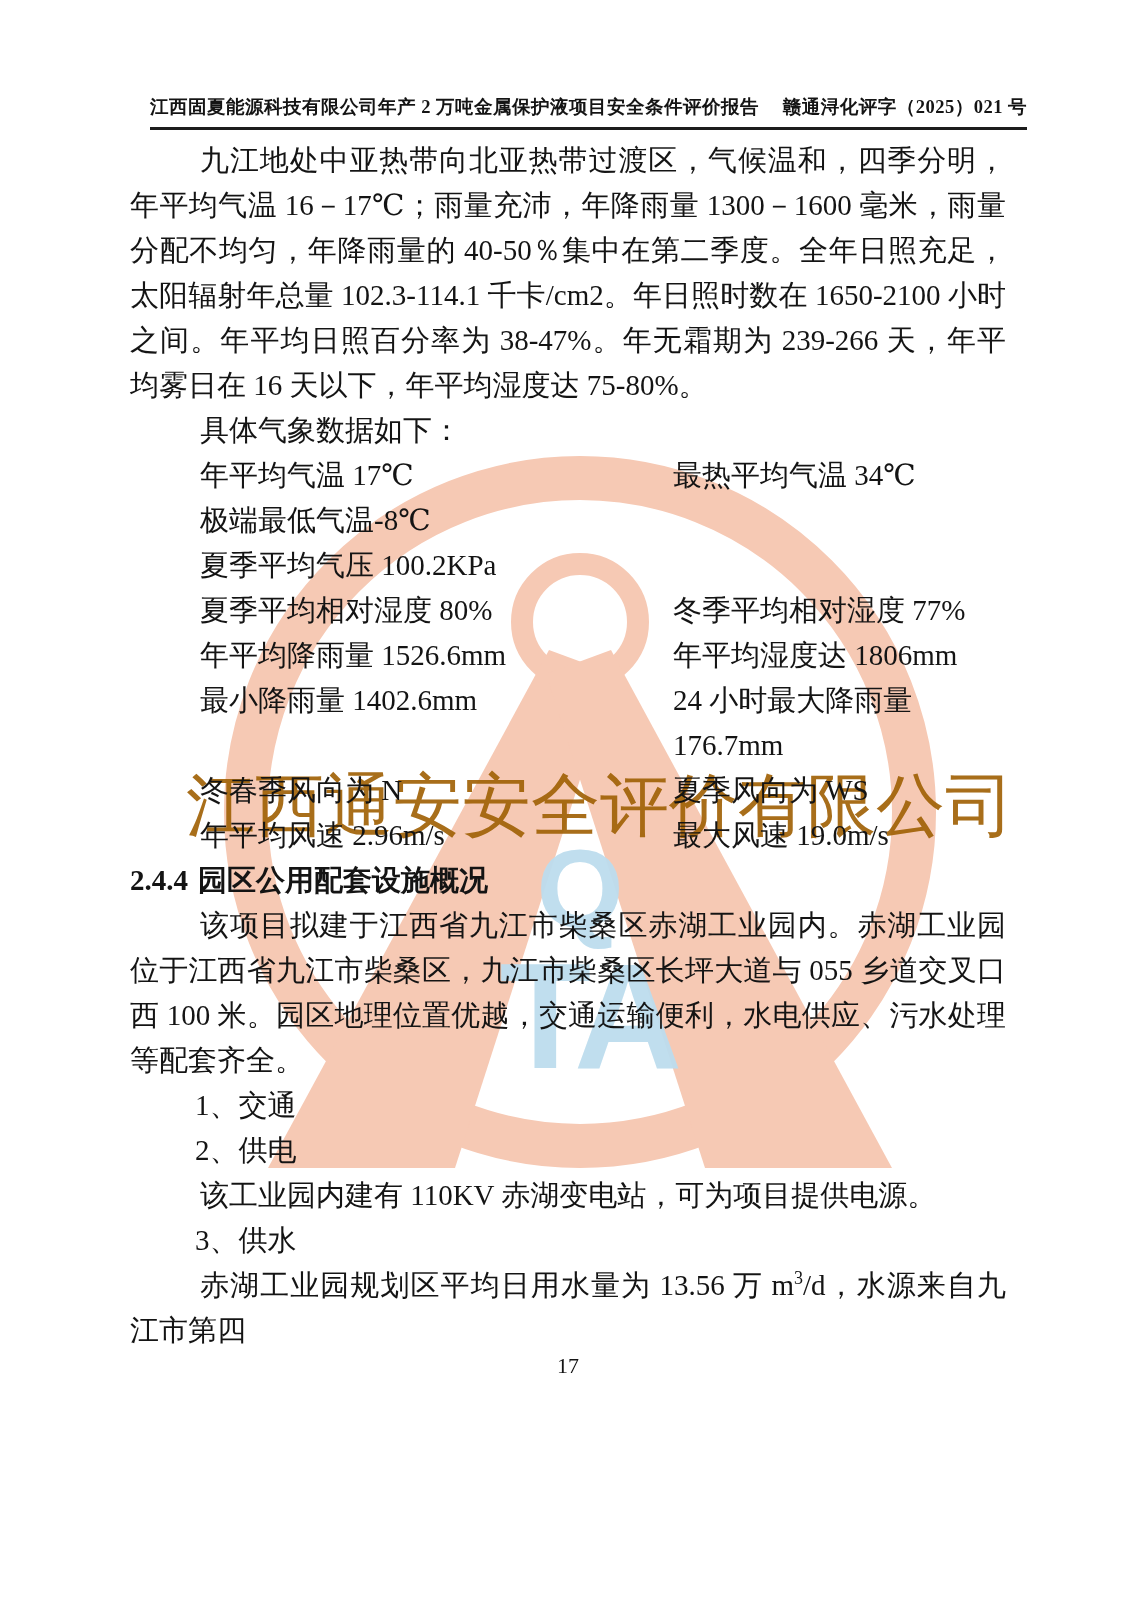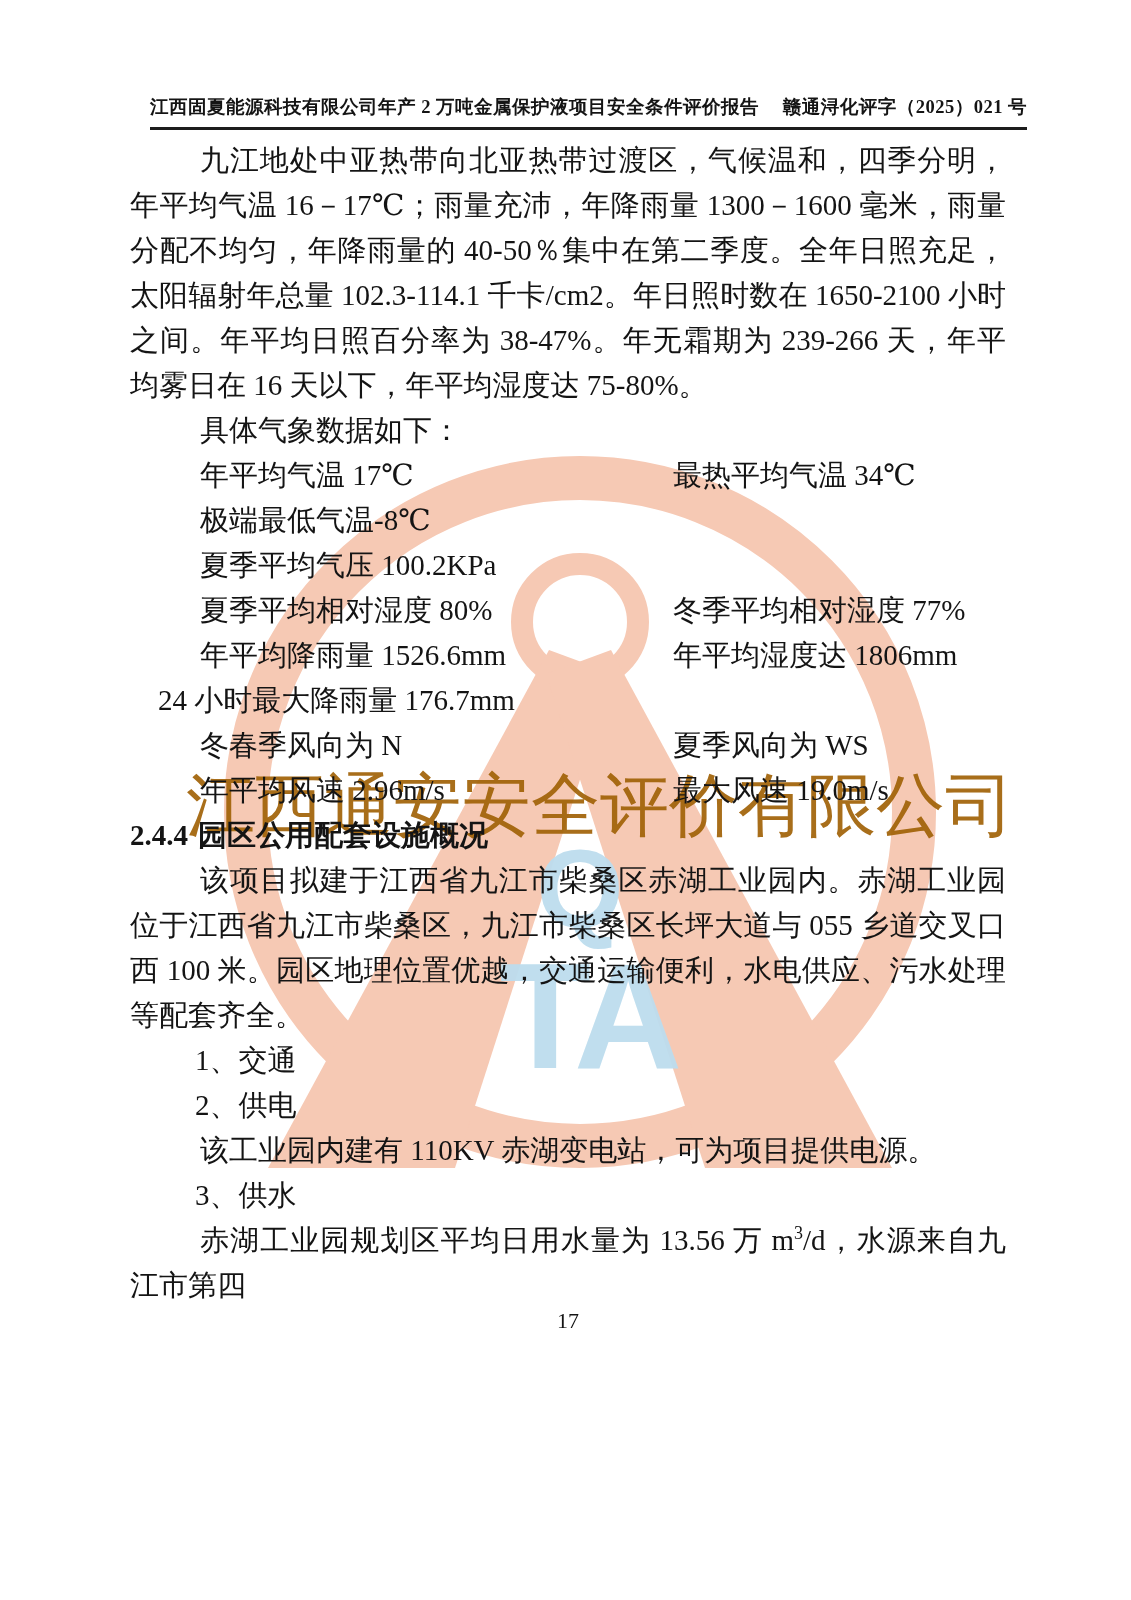--- a/index.html
+++ b/index.html
@@ -95,20 +95,21 @@
     </div>
     <div class="wrow">
       <span class="wl">夏季平均相对湿度 80%</span>
       <span class="wr">冬季平均相对湿度 77%</span>
     </div>
     <div class="wrow">
       <span class="wl">年平均降雨量 1526.6mm</span>
       <span class="wr">年平均湿度达 1806mm</span>
     </div>
     <div class="wrow">
+      <span class="wl">最小降雨量 1402.6mm</span>
       <span class="wr">24 小时最大降雨量 176.7mm</span>
     </div>
     <div class="wrow">
       <span class="wl">冬春季风向为 N</span>
       <span class="wr">夏季风向为 WS</span>
     </div>
     <div class="wrow">
       <span class="wl">年平均风速 2.96m/s</span>
       <span class="wr">最大风速 19.0m/s</span>
     </div>

